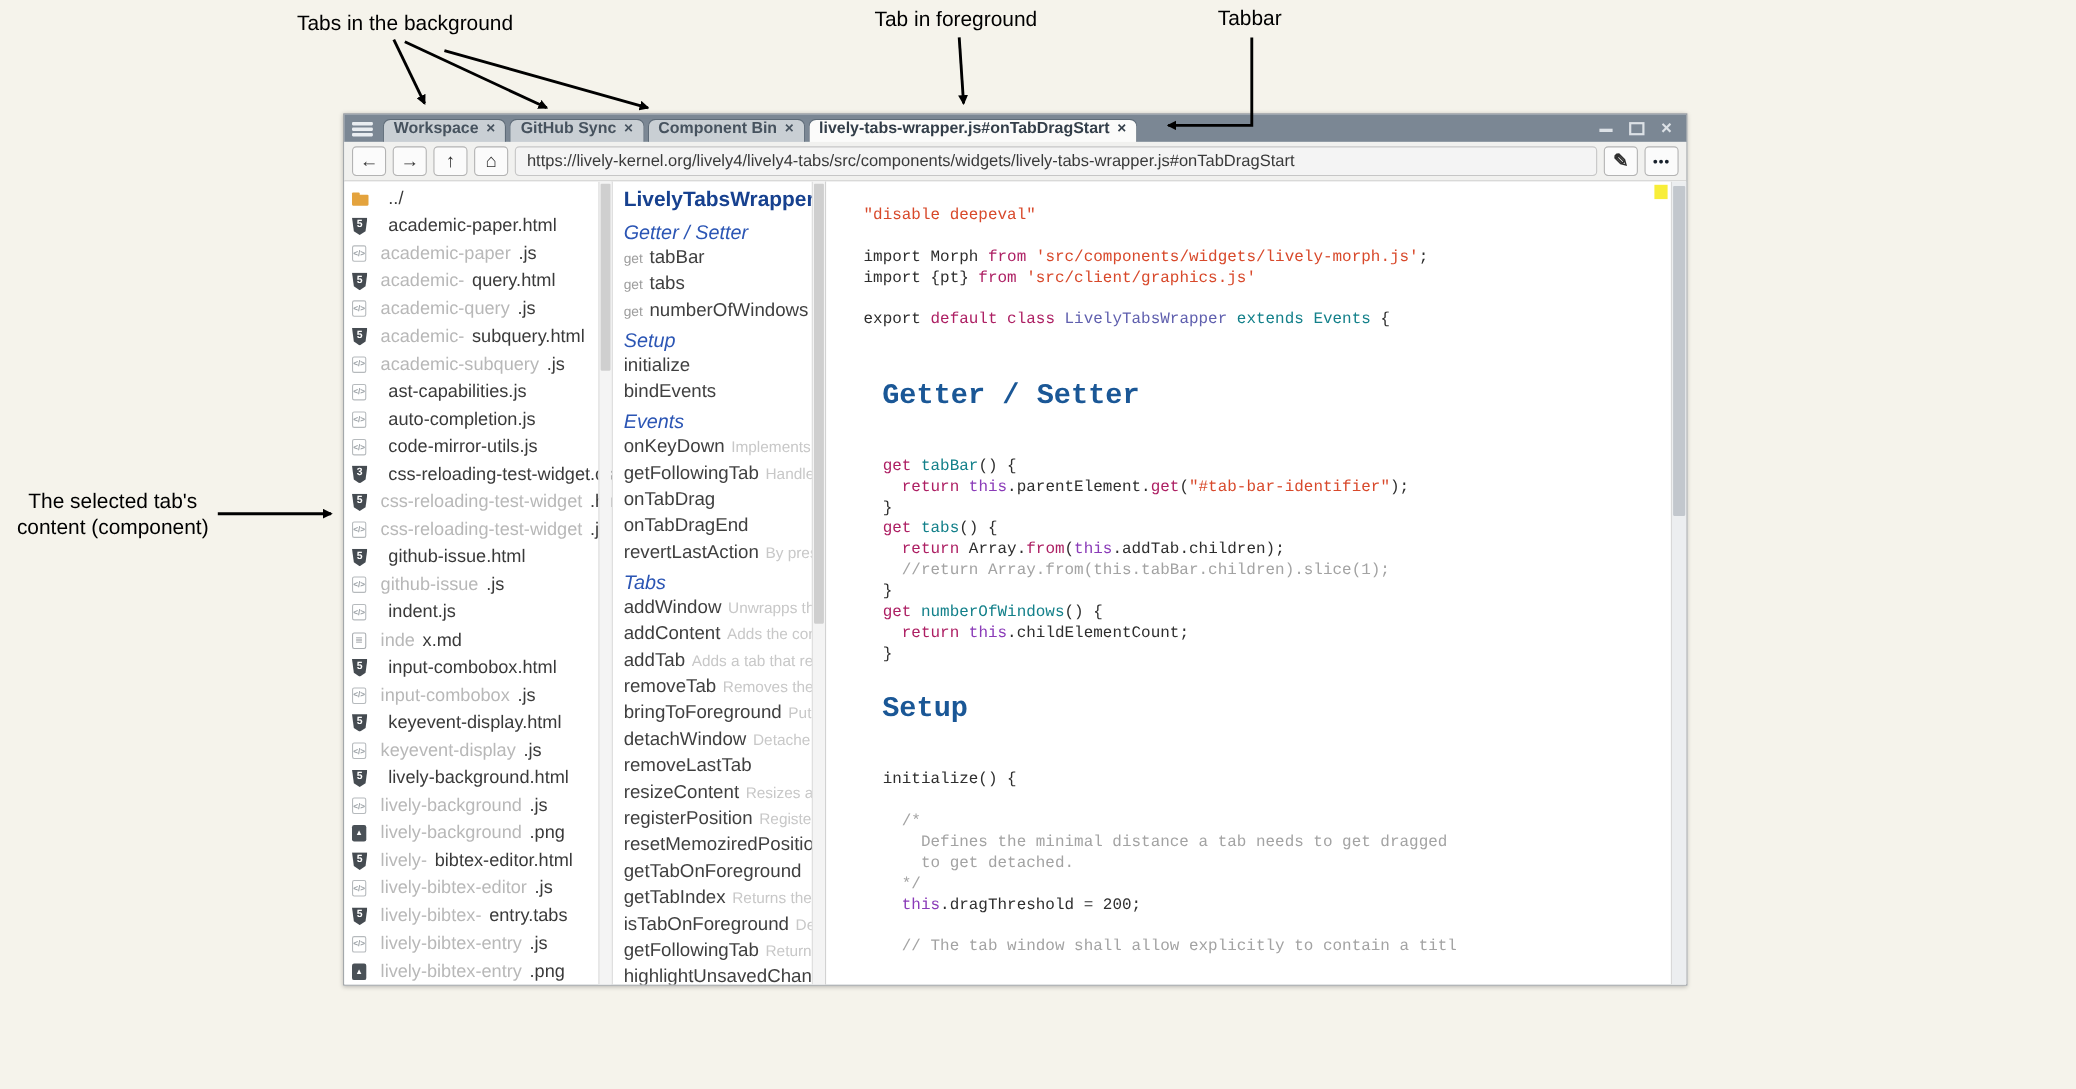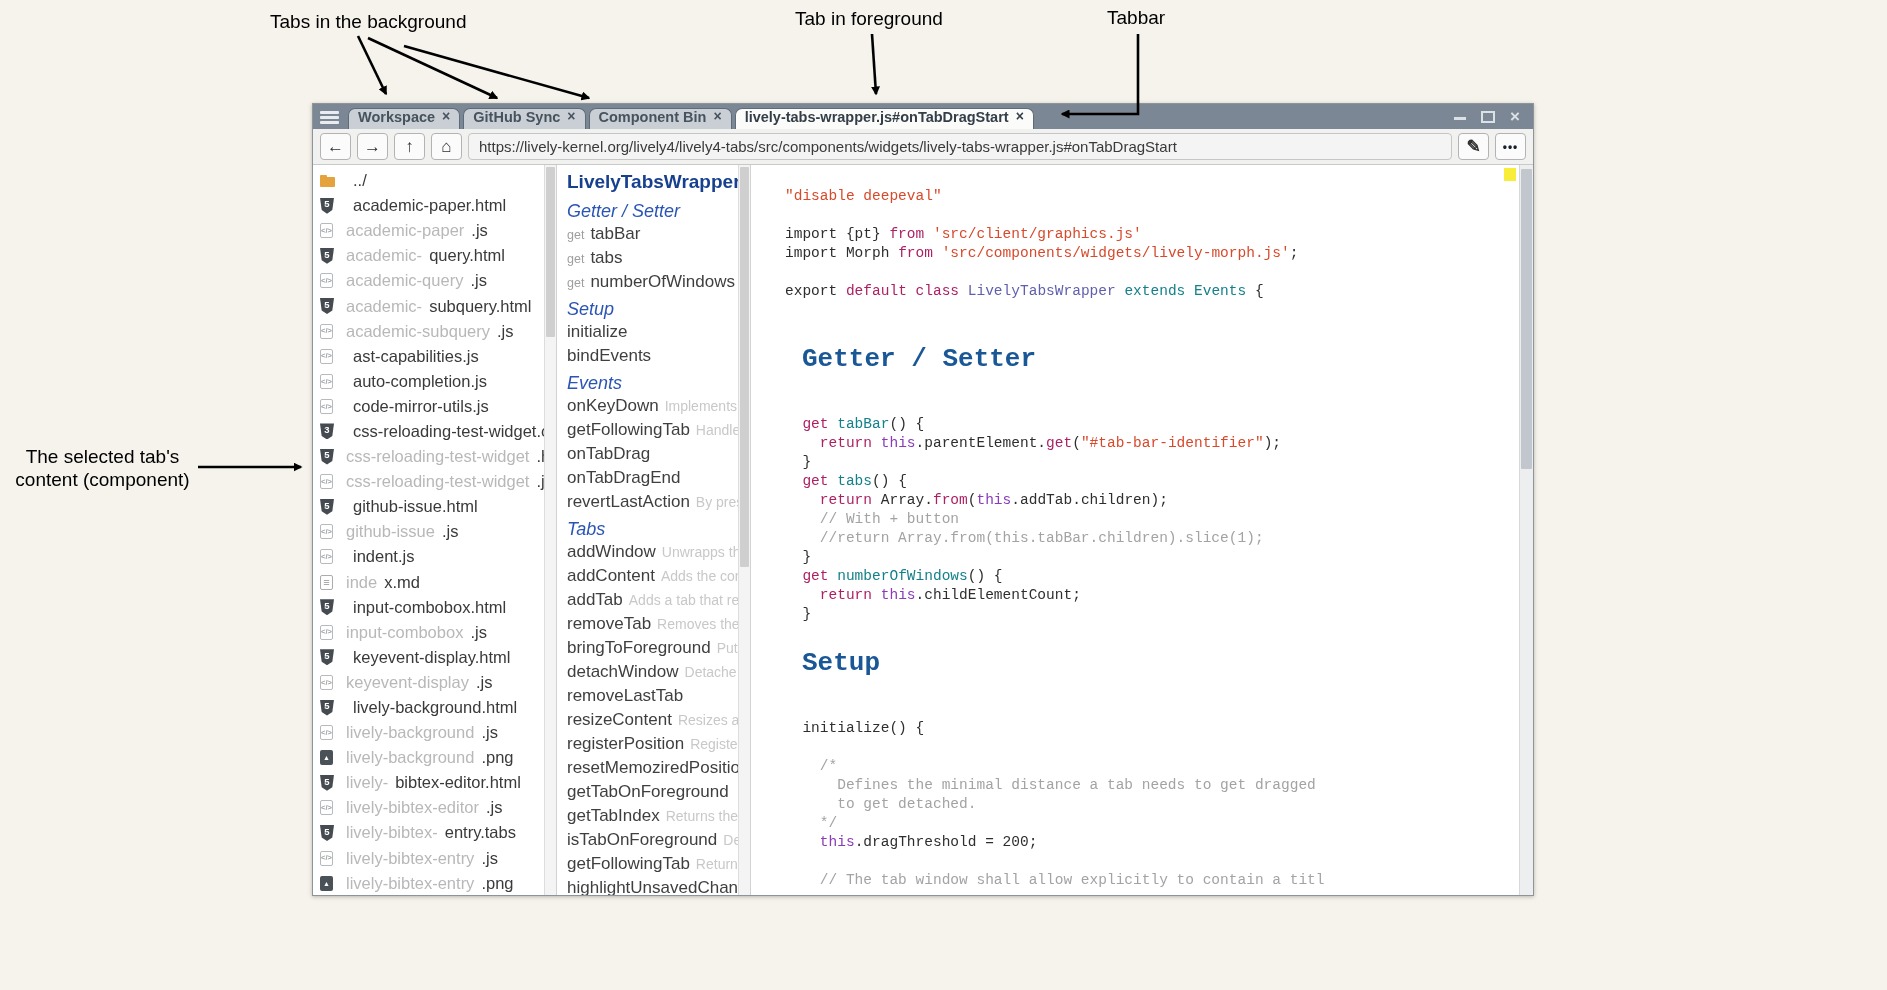--- a/index.html
+++ b/index.html
@@ -524,35 +524,34 @@
         </div>
       <div class="vscroll">
         <div class="vthumb" style="top:2px;height:400px;"></div>
       </div>
     </div>
 
     <div class="code-panel">
       <div>
           <div class="code-line"><span class="seg-s">"disable deepeval"</span></div>
           <div class="code-blank"></div>
+          <div class="code-line"><span class="seg-p">import Morph </span><span class="seg-k">from</span><span class="seg-p"> </span><span class="seg-s">'src/components/widgets/lively-morph.js'</span><span class="seg-p">;</span></div>
           <div class="code-line"><span class="seg-p">import {pt} </span><span class="seg-k">from</span><span class="seg-p"> </span><span class="seg-s">'src/client/graphics.js'</span></div>
-          <div class="code-line"><span class="seg-p">import Morph </span><span class="seg-k">from</span><span class="seg-p"> </span><span class="seg-s">'src/components/widgets/lively-morph.js'</span><span class="seg-p">;</span></div>
           <div class="code-blank"></div>
           <div class="code-line"><span class="seg-p">export </span><span class="seg-k">default</span><span class="seg-p"> </span><span class="seg-k">class</span><span class="seg-n"> LivelyTabsWrapper </span><span class="seg-d">extends Events</span><span class="seg-p"> {</span></div>
           <div class="code-blank"></div>
           <div class="code-blank"></div>
           <div class="code-heading">Getter / Setter</div>
           <div class="code-blank"></div>
           <div class="code-blank"></div>
           <div class="code-line"><span class="seg-p">  </span><span class="seg-k">get</span><span class="seg-d"> tabBar</span><span class="seg-p">() {</span></div>
           <div class="code-line"><span class="seg-p">    </span><span class="seg-k">return</span><span class="seg-p"> </span><span class="seg-t">this</span><span class="seg-p">.parentElement.</span><span class="seg-k">get</span><span class="seg-p">(</span><span class="seg-s">"#tab-bar-identifier"</span><span class="seg-p">);</span></div>
           <div class="code-line"><span class="seg-p">  }</span></div>
           <div class="code-line"><span class="seg-p">  </span><span class="seg-k">get</span><span class="seg-d"> tabs</span><span class="seg-p">() {</span></div>
           <div class="code-line"><span class="seg-p">    </span><span class="seg-k">return</span><span class="seg-p"> Array.</span><span class="seg-k">from</span><span class="seg-p">(</span><span class="seg-t">this</span><span class="seg-p">.addTab.children);</span></div>
-          <div class="code-line"><span class="seg-c">    // With + button</span></div>
           <div class="code-line"><span class="seg-c">    //return Array.from(this.tabBar.children).slice(1);</span></div>
           <div class="code-line"><span class="seg-p">  }</span></div>
           <div class="code-line"><span class="seg-p">  </span><span class="seg-k">get</span><span class="seg-d"> numberOfWindows</span><span class="seg-p">() {</span></div>
           <div class="code-line"><span class="seg-p">    </span><span class="seg-k">return</span><span class="seg-p"> </span><span class="seg-t">this</span><span class="seg-p">.childElementCount;</span></div>
           <div class="code-line"><span class="seg-p">  }</span></div>
           <div class="code-blank"></div>
           <div class="code-heading">Setup</div>
           <div class="code-blank"></div>
           <div class="code-blank"></div>
           <div class="code-line"><span class="seg-p">  initialize() {</span></div>

